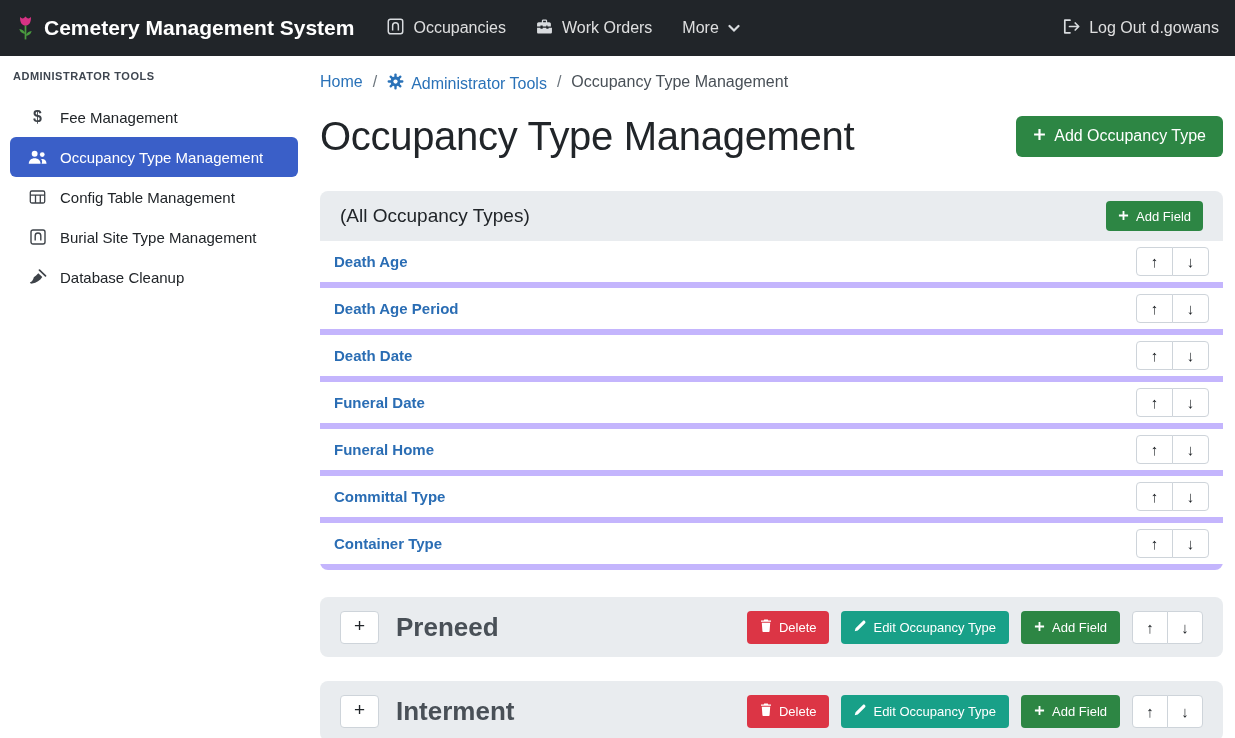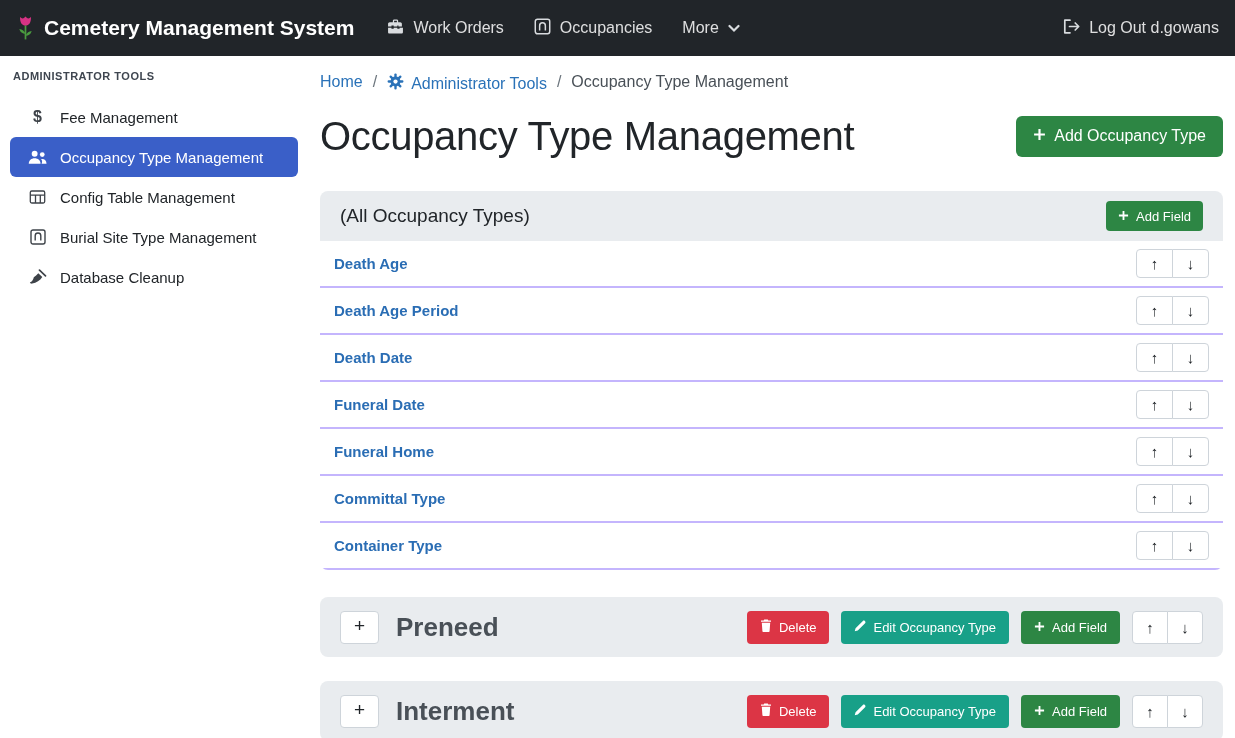--- a/index.html
+++ b/index.html
@@ -45,21 +45,21 @@
   .btn-edit    { background:#18a088; }
   .btn-add-type { font-size:16px; height:41px; padding:0 17px; border-radius:6px; margin-left:auto; }
   .btn-sm  { font-size:13px; height:30px; padding:0 12px; border-radius:4px; gap:7px; }
   .btn-sec { font-size:13px; height:33px; padding:0 13px; border-radius:4px; gap:7px; }
 
   
   .card { margin-top:27px; border-radius:8px; overflow:hidden; }
   .card-header { background:#e9ecef; height:50px; display:flex; align-items:center; padding:0 20px; }
   .card-title { font-size:19px; font-weight:400; }
   .card-header .btn-sm { margin-left:auto; }
-  .field-row { height:47px; display:flex; align-items:center; padding:0 14px; border-bottom:2px solid #c4b5fd; background:#fff; }
+  .field-row { height:47px; display:flex; align-items:center; padding:0 14px; border-bottom:6px solid #c4b5fd; background:#fff; }
   .field-link { color:#2a6db4; font-weight:700; font-size:15px; text-decoration:none; }
 
   .btn-group { margin-left:auto; display:inline-flex; }
   .arrow-btn { width:37px; height:29px; background:#fff; border:1px solid #ced4da; color:#212529; font-size:15px; display:flex; align-items:center; justify-content:center; padding:0; }
   .arrow-btn:first-child { border-radius:4px 0 0 4px; }
   .arrow-btn:last-child  { border-radius:0 4px 4px 0; margin-left:-1px; }
   .arrow-lg .arrow-btn { height:33px; width:36px; }
 
   
   .section { margin-top:27px; }
@@ -80,35 +80,35 @@
         <path d="M10 10.5 L10 25" stroke="#4a9b3f" stroke-width="1.8" fill="none"></path>
         <path d="M10 19 C8.5 15.5 6.5 14.5 3.5 14 C4.5 17.5 6.5 19 10 19 Z" fill="#4a9b3f"></path>
         <path d="M10 21 C11.5 17.5 13.5 16.5 16.5 16 C15.5 19.5 13.5 21 10 21 Z" fill="#4a9b3f"></path>
       </svg>
     </span>
     <span>Cemetery Management System</span>
   </a>
 
   <a class="nav-link">
     <span>
-      <svg width="17" height="17" viewBox="0 0 16 16" fill="#d9dcdf">
-        <path d="M5.5 4V2.8C5.5 2.1 6.1 1.5 6.8 1.5h2.4c.7 0 1.3.6 1.3 1.3V4h2c.8 0 1.5.7 1.5 1.5V8h-3.2V7H9.7v1H6.3V7H4.2v1H1V5.5C1 4.7 1.7 4 2.5 4h3zm1.2 0h2.6V2.7H6.7V4zM1 9.2h3.2v1h2.1v-1h3.4v1h2.1v-1H15v4.1c0 .7-.6 1.2-1.2 1.2H2.2c-.7 0-1.2-.5-1.2-1.2V9.2z"></path>
-      </svg>
-    </span>
-    <span>Work Orders</span>
-  </a>
-
-  <a class="nav-link">
-    <span>
       <svg width="17" height="17" viewBox="0 0 16 16" fill="none" stroke="#d9dcdf" stroke-width="1.4">
         <rect x="1.2" y="1.2" width="13.6" height="13.6" rx="2"></rect>
         <path d="M5.3 11.8V7.2a2.7 2.7 0 0 1 5.4 0v4.6"></path>
       </svg>
     </span>
     <span>Occupancies</span>
+  </a>
+
+  <a class="nav-link">
+    <span>
+      <svg width="17" height="17" viewBox="0 0 16 16" fill="#d9dcdf">
+        <path d="M5.5 4V2.8C5.5 2.1 6.1 1.5 6.8 1.5h2.4c.7 0 1.3.6 1.3 1.3V4h2c.8 0 1.5.7 1.5 1.5V8h-3.2V7H9.7v1H6.3V7H4.2v1H1V5.5C1 4.7 1.7 4 2.5 4h3zm1.2 0h2.6V2.7H6.7V4zM1 9.2h3.2v1h2.1v-1h3.4v1h2.1v-1H15v4.1c0 .7-.6 1.2-1.2 1.2H2.2c-.7 0-1.2-.5-1.2-1.2V9.2z"></path>
+      </svg>
+    </span>
+    <span>Work Orders</span>
   </a>
 
   <a class="nav-link">
     <span>More</span>
     <span>
       <svg width="12" height="9" viewBox="0 0 12 8" fill="none" stroke="#d9dcdf" stroke-width="2.2" stroke-linecap="round">
           <path d="M1.5 1.5 L6 6 L10.5 1.5"></path>
         </svg>
     </span>
   </a>

